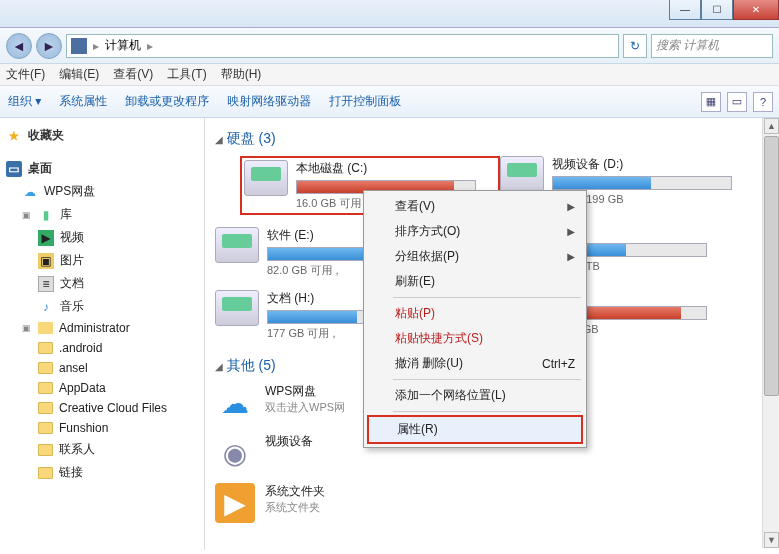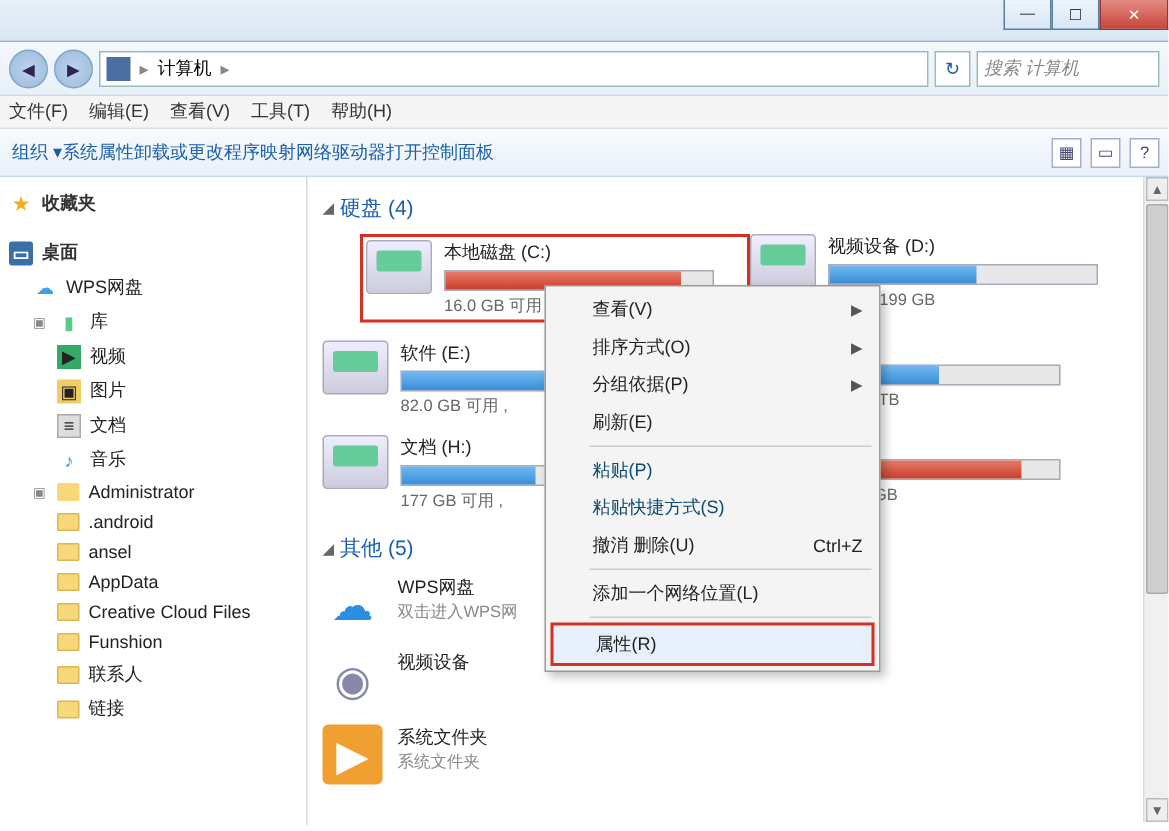--- a/index.html
+++ b/index.html
@@ -18,21 +18,21 @@
   .addr-icon { width:16px; height:16px; background:#4a6fa0; }
   .addr-sep { color:#888; }
   .refresh { width:24px; height:24px; border:1px solid #9bb; background:#fff; display:flex; align-items:center; justify-content:center; color:#1a5faa; }
   .searchbox { width:122px; height:24px; border:1px solid #9bb; background:#fff; display:flex; align-items:center; padding:0 4px; color:#888; font-style:italic; gap:4px; }
   
   
   .menubar { height:22px; background:#f5f5f5; display:flex; align-items:center; padding:0 6px; gap:14px; border-bottom:1px solid #ddd; }
   .menubar span { color:#333; }
   
   
-  .toolbar { height:32px; background: linear-gradient(#f8fbff,#e8f0f8); display:flex; align-items:center; padding:0 8px; border-bottom:1px solid #c8d8e8; color:#1a5faa; position:relative; }
+  .toolbar { height:32px; background: linear-gradient(#f8fbff,#e8f0f8); display:flex; align-items:center; padding:0 8px; gap:18px; border-bottom:1px solid #c8d8e8; color:#1a5faa; position:relative; }
   .toolbar .tb-right { position:absolute; right:6px; display:flex; gap:6px; }
   .tb-icon { width:20px; height:20px; border:1px solid #aac; background:#fff; display:flex; align-items:center; justify-content:center; font-size:11px; color:#447; }
   
   
   .body { display:flex; height: calc(554px - 28px - 36px - 22px - 32px - 4px); }
   .sidebar { width:205px; border-right:1px solid #ddd; padding:6px 4px; overflow:hidden; }
   .tree-item { display:flex; align-items:center; gap:6px; padding:3px 2px; color:#222; }
   .tree-item.bold { font-weight:bold; color:#333; }
   .tree-indent1 { padding-left:18px; }
   .tree-indent2 { padding-left:34px; }
@@ -62,21 +62,21 @@
   .hl-red { border:2px solid #d83020;margin-left:25px; }
   
   .other { display:flex; gap:10px; width:260px; margin-bottom:10px; }
   .other-ico { width:40px; height:40px; display:flex; align-items:center; justify-content:center; font-size:28px; }
   .other-body .nm { color:#222; }
   .other-body .sub { color:#888; font-size:11px; }
   
   
   .ctxmenu { position:absolute; left:363px; top:190px; width:224px; background:#f4f4f4; border:1px solid #9a9a9a; box-shadow:3px 3px 6px rgba(0,0,0,.25); padding:3px; z-index:50; }
   .ctx-item { padding:4px 8px 4px 28px; color:#222; display:flex; justify-content:space-between; align-items:center; }
-  .ctx-item.disabled { color:#0c4a6e; }
+  .ctx-item.disabled { color:#b91c1c; }
   .ctx-item .arrow { color:#555; font-size:10px; }
   .ctx-sep { height:1px; background:#ccc; margin:3px 2px 3px 26px; }
   .ctx-item.hl { border:2px solid #d83020; background:#e8f0fb; }
   
   .scrolltrack { position:absolute; right:0; top:118px; width:17px; height:430px; background:#f0f0f0; border-left:1px solid #ddd; }
   .scrollthumb { position:absolute; top:18px; width:15px; left:1px; height:260px; background:#cfcfcf; border:1px solid #aaa; border-radius:2px; }
   .scrollbtn { position:absolute; width:15px; height:16px; left:1px; background:#eee; border:1px solid #bbb; display:flex; align-items:center; justify-content:center; font-size:9px; color:#666; }
 </style>
 </head>
 <body>
@@ -193,21 +193,21 @@
       </div>
     <div class="tree-item tree-indent2">
         <span class="ico fldr"></span>
         <span>链接</span>
       </div>
   </div>
 
   <div class="content">
     <div class="group-hdr">
         <span class="tri">◢</span>
-        <span>硬盘 (4)</span>
+        <span>硬盘 (3)</span>
       </div>
 
     <div class="drive-row">
       <div class="drive hl-red" style="padding:2px;">
         <div class="drive-ico"></div>
         <div class="drive-body">
           <div class="drive-name">本地磁盘 (C:)</div>
           <div class="bar">
               <div class="bar-fill red" style="width:88%"></div>
             </div>

